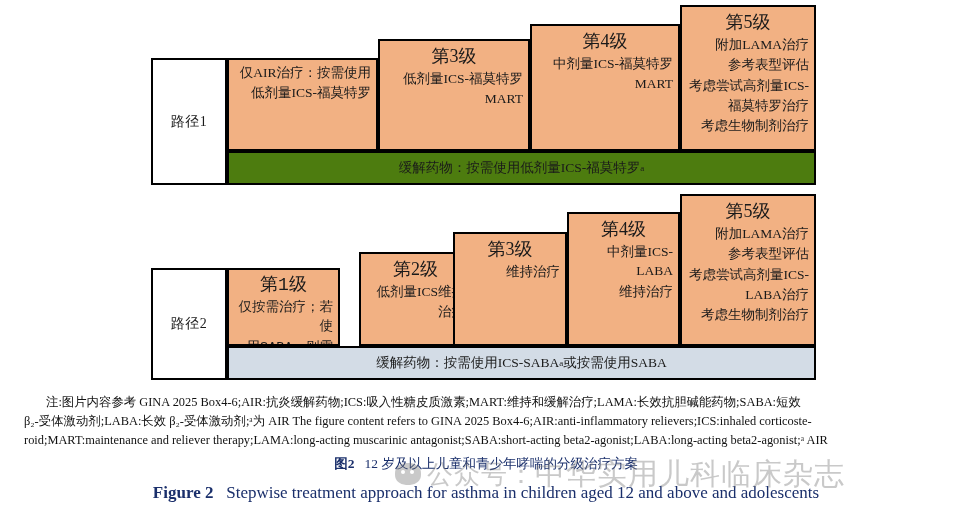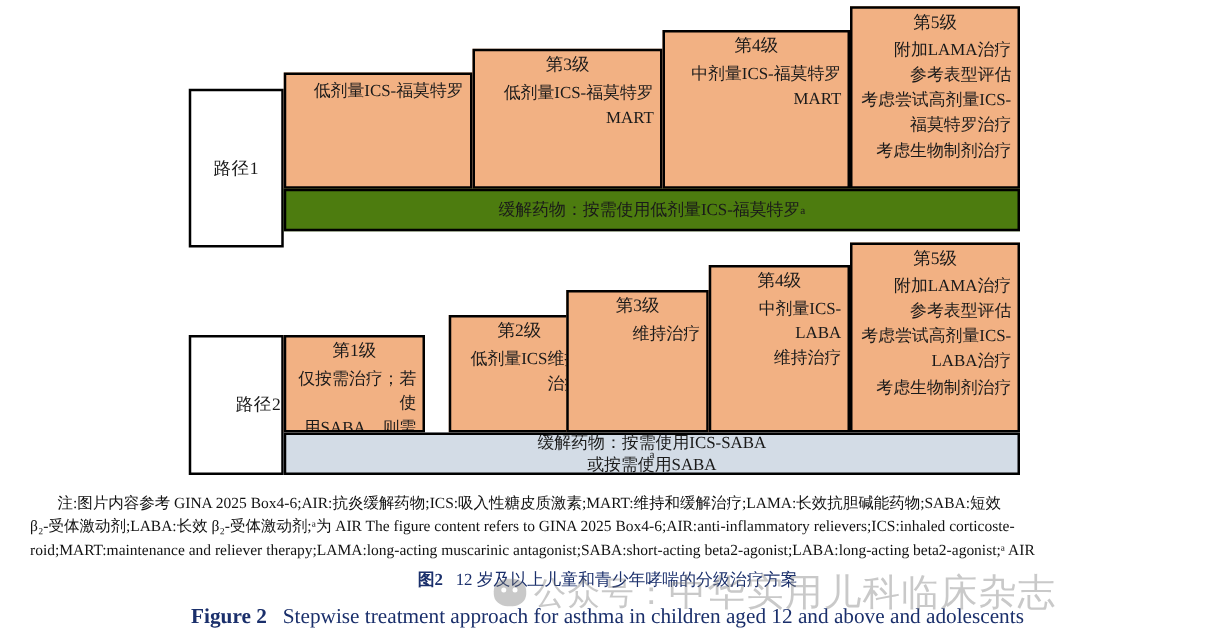--- a/index.html
+++ b/index.html
@@ -45,21 +45,21 @@
   .step {
     position: absolute;
     border: 2px solid #000;
     background: #F2B183;
     box-sizing: border-box;
     padding: 3px 5px 0 5px;
     overflow: hidden;
   }
   .step-title {
     text-align: center;
-    font-size: 14px;
+    font-size: 18px;
     line-height: 1.35;
     margin-bottom: 1px;
     white-space: nowrap;
   }
   .step-body {
     font-size: 13.5px;
     line-height: 1.42;
     text-align: right;
   }
   .step-body p { margin: 0 0 1px 0; }
@@ -68,21 +68,21 @@
   .reliever {
     position: absolute;
     border: 2px solid #000;
     box-sizing: border-box;
     display: flex;
     align-items: center;
     justify-content: center;
     font-size: 13.5px;
   }
   .reliever.orange { background: #4d7c0f; }
-  .reliever.blue   { background: #D3DCE6; flex-direction: column; }
+  .reliever.blue   { background: #D3DCE6; }
 
   sup.fn { font-size: 9px; vertical-align: super; line-height: 0; }
 
   
   #notes {
     position: absolute;
     left: 24px;
     top: 393px;
     width: 930px;
     font-size: 12.4px;
@@ -151,26 +151,27 @@
   #watermark .wm-logo::after  { left: 15px; }
   #watermark .wm-small { font-size: 26px; }
 </style>
 </head>
 <body>
 
 <div id="figure">
 
   <div class="pathway">
 
-    <div class="path-label" style="left:151px; top:58px; width:76px; height:127px;margin-top:13px;">
+    <div class="path-label" style="left:151px; top:58px; width:76px; height:127px;">
       <span>路径1</span>
     </div>
 
     <div class="step" style="left:227px; top:58px; width:151px; height:93px;">
       <div class="step-body">
+        <p>仅AIR治疗：按需使用</p>
         <p>低剂量ICS-福莫特罗</p>
       </div>
     </div>
 
     <div class="step" style="left:378px; top:39px; width:152px; height:112px;">
       <div class="step-title">第3级</div>
       <div class="step-body">
         <p>低剂量ICS-福莫特罗</p>
         <p>MART</p>
       </div>
@@ -196,25 +197,25 @@
     </div>
 
     <div class="reliever orange" style="left:227px; top:151px; width:589px; height:34px;">
       <span>缓解药物：按需使用低剂量ICS-福莫特罗</span>
         <sup class="fn">a</sup>
     </div>
   </div>
 
   <div class="pathway">
 
-    <div class="path-label" style="left:151px; top:268px; width:76px; height:112px;justify-content:flex-end;">
+    <div class="path-label" style="left:151px; top:268px; width:76px; height:112px;">
       <span>路径2</span>
     </div>
 
-    <div class="step" style="left:227px; top:268px; width:113px; height:78px;">
+    <div class="step" style="left:227px; top:268px; width:113px; height:78px;font-family:Liberation Mono, monospace;">
       <div class="step-title">第1级</div>
       <div class="step-body">
         <p>仅按需治疗；若使</p>
         <p>用SABA，则需同</p>
 
       </div>
     </div>
 
     <div class="step" style="left:359px; top:252px; width:113px; height:94px;">
       <div class="step-title">第2级</div>

